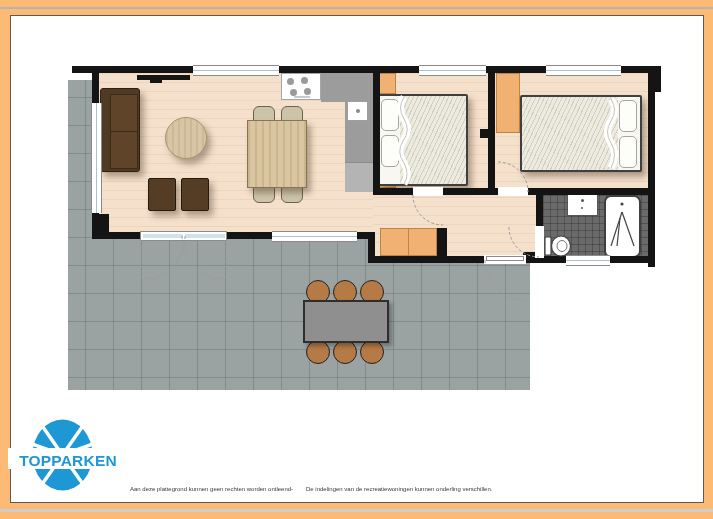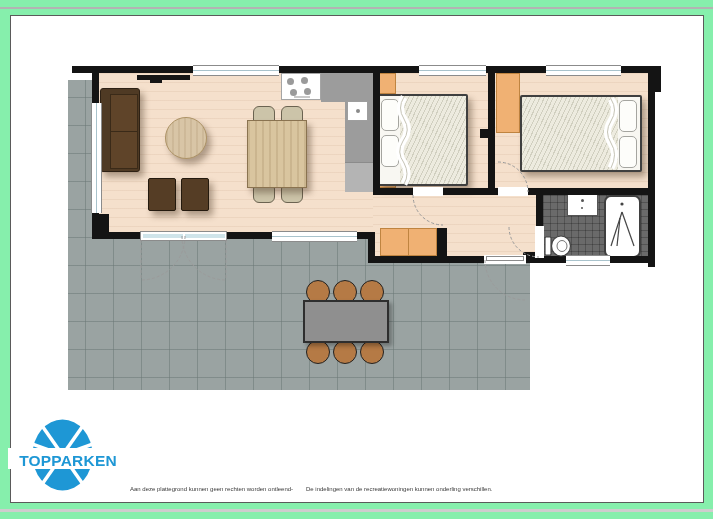--- a/index.html
+++ b/index.html
@@ -1,16 +1,16 @@
 <!DOCTYPE html>
 <html><head>
 <meta charset="utf-8">
 <style>
   html,body{margin:0;padding:0;background:#fff;}
-  .page{position:relative;width:713px;height:519px;background:#86efac;overflow:hidden;
+  .page{position:relative;width:713px;height:519px;background:#fdba74;overflow:hidden;
         font-family:"Liberation Sans",sans-serif;}
   .abs{position:absolute;}
   .rule-top{position:absolute;left:0;top:7px;width:713px;height:2px;background:#b3b3b3;z-index:8;}
   .rule-bottom{position:absolute;left:0;top:509px;width:713px;height:3px;background:#cdcdcd;z-index:8;}
   .frame{position:absolute;left:10px;top:15px;width:692px;height:486px;border:1px solid #5a5a5a;z-index:0;background:#fff;}
   .terrace{position:absolute;z-index:1;background-color:#9aa3a2;
      background-image:linear-gradient(rgba(108,120,119,.55) 1px,transparent 1px),
                       linear-gradient(90deg,rgba(108,120,119,.55) 1px,transparent 1px);
      background-size:28px 28px;}
   .floor{position:absolute;z-index:2;background:#f5e0cc;

